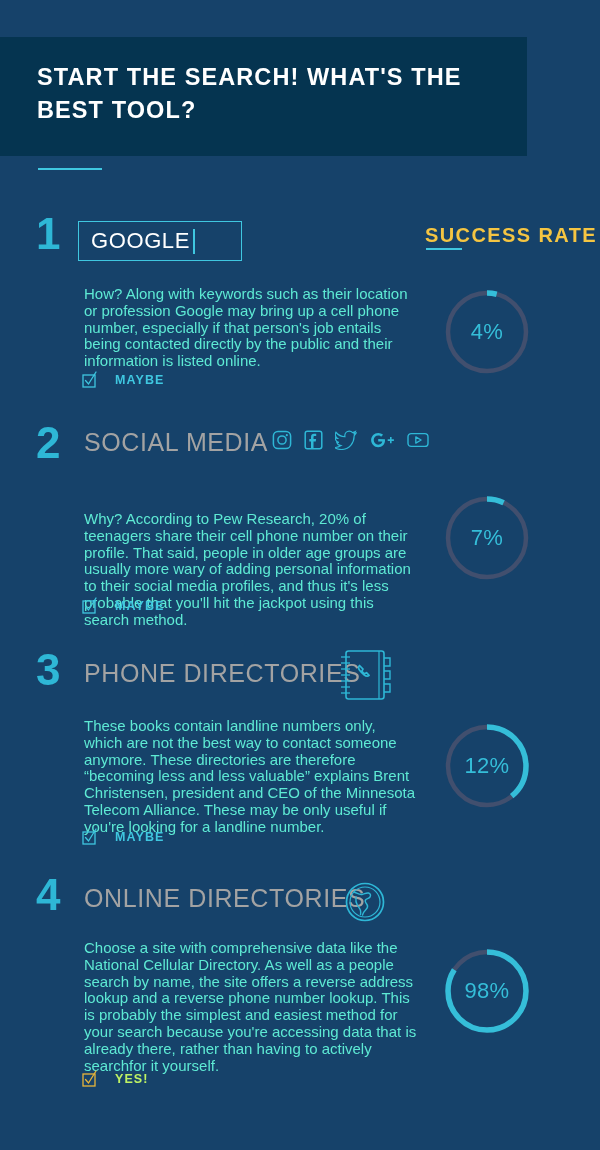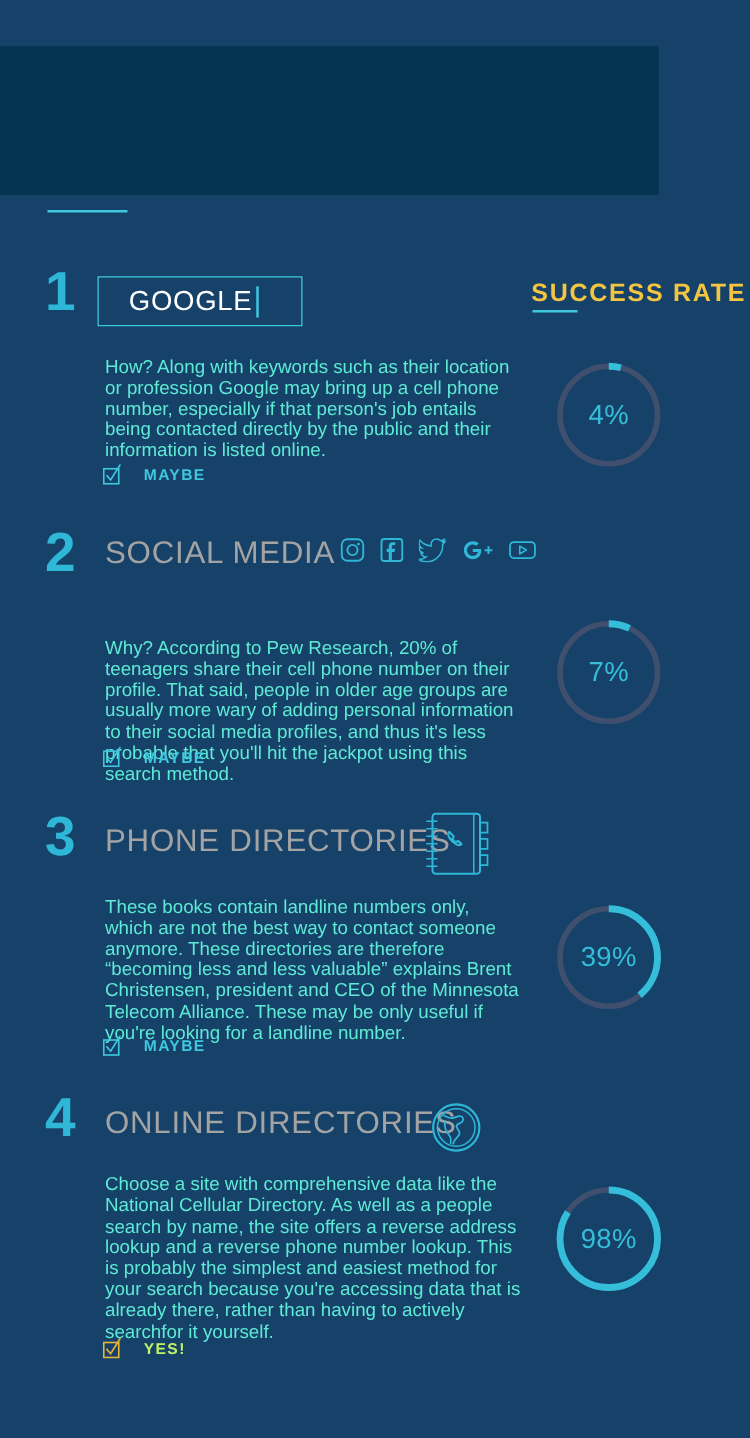--- a/index.html
+++ b/index.html
@@ -100,30 +100,31 @@
     display:flex;align-items:center;justify-content:center;
     color:#35bed9;font-size:22px;letter-spacing:0.3px;
   }
 </style>
 </head>
 <body>
 
 <div class="page">
 
   <div class="header-band">
+    <div class="header-title">START THE SEARCH! WHAT'S THE BEST TOOL?</div>
     <div class="header-rule"></div>
   </div>
 
   <div class="success-head">SUCCESS RATE</div>
   <div class="success-rule"></div>
 
   <div class="section" style="top:214px;">
     <div class="num">1</div>
 
-    <div class="google-box" style="left:78px;top:7px;padding-left:12px;">
+    <div class="google-box" style="left:78px;top:7px;">
       <span class="google-val">GOOGLE</span>
       <span class="caret"></span>
     </div>
 
     <div class="body-text" style="top:72px;">How? Along with keywords such as their location or profession Google may bring up a cell phone number, especially if that person's job entails being contacted directly by the public and their information is listed online.</div>
 
     <div class="verdict vd-maybe" style="top:157px;">
       <svg width="15" height="17" viewBox="0 0 15 17">
         <rect x="1" y="4" width="12" height="12" fill="none" stroke="#3fc7e0" stroke-width="1.3"></rect>
         <path d="M3.5 9.5 L6.5 13 L14 1" fill="none" stroke="#3fc7e0" stroke-width="1.3" stroke-linecap="round"></path>
@@ -225,21 +226,21 @@
         <path d="M3.5 9.5 L6.5 13 L14 1" fill="none" stroke="#3fc7e0" stroke-width="1.3" stroke-linecap="round"></path>
       </svg>
       <span class="verdict-label">MAYBE</span>
     </div>
 
     <div class="ring-wrap" style="left:441px;top:70px;">
       <svg width="92" height="92" viewBox="0 0 92 92">
         <circle cx="46" cy="46" r="39" fill="none" stroke="#414f6e" stroke-width="4.5"></circle>
         <circle cx="46" cy="46" r="39" fill="none" stroke="#35bed9" stroke-width="5.5" stroke-linecap="butt" stroke-dasharray="95.6 149.5" transform="rotate(-90 46 46)"></circle>
       </svg>
-      <div class="ring-pct">39%</div>
+      <div class="ring-pct">12%</div>
     </div>
   </div>
 
   <div class="section" style="top:875px;">
     <div class="num">4</div>
     <div class="title" style="top:8px;">ONLINE DIRECTORIES</div>
 
     <div style="position:absolute;left:343px;top:5px;">
       <svg width="44" height="44" viewBox="0 0 44 44">
         <circle cx="22" cy="22" r="18.5" fill="none" stroke="#2eb7d6" stroke-width="1.7"></circle>

